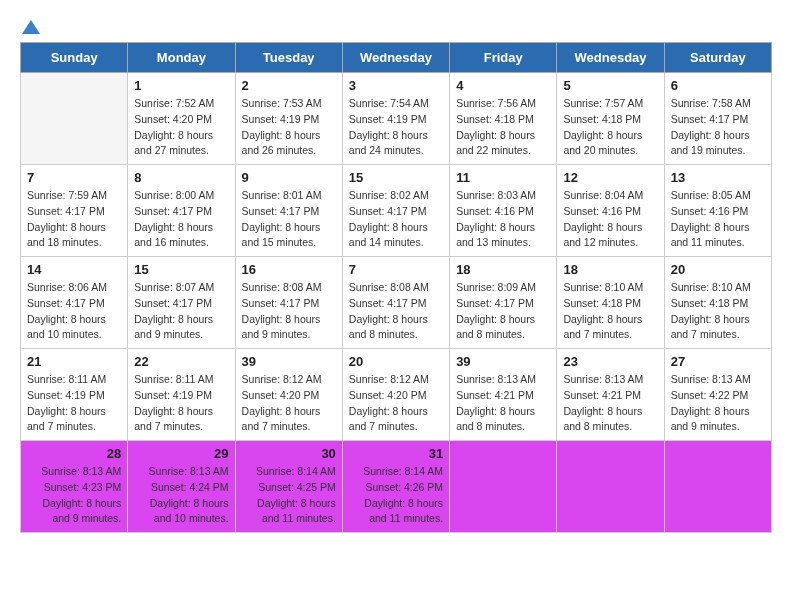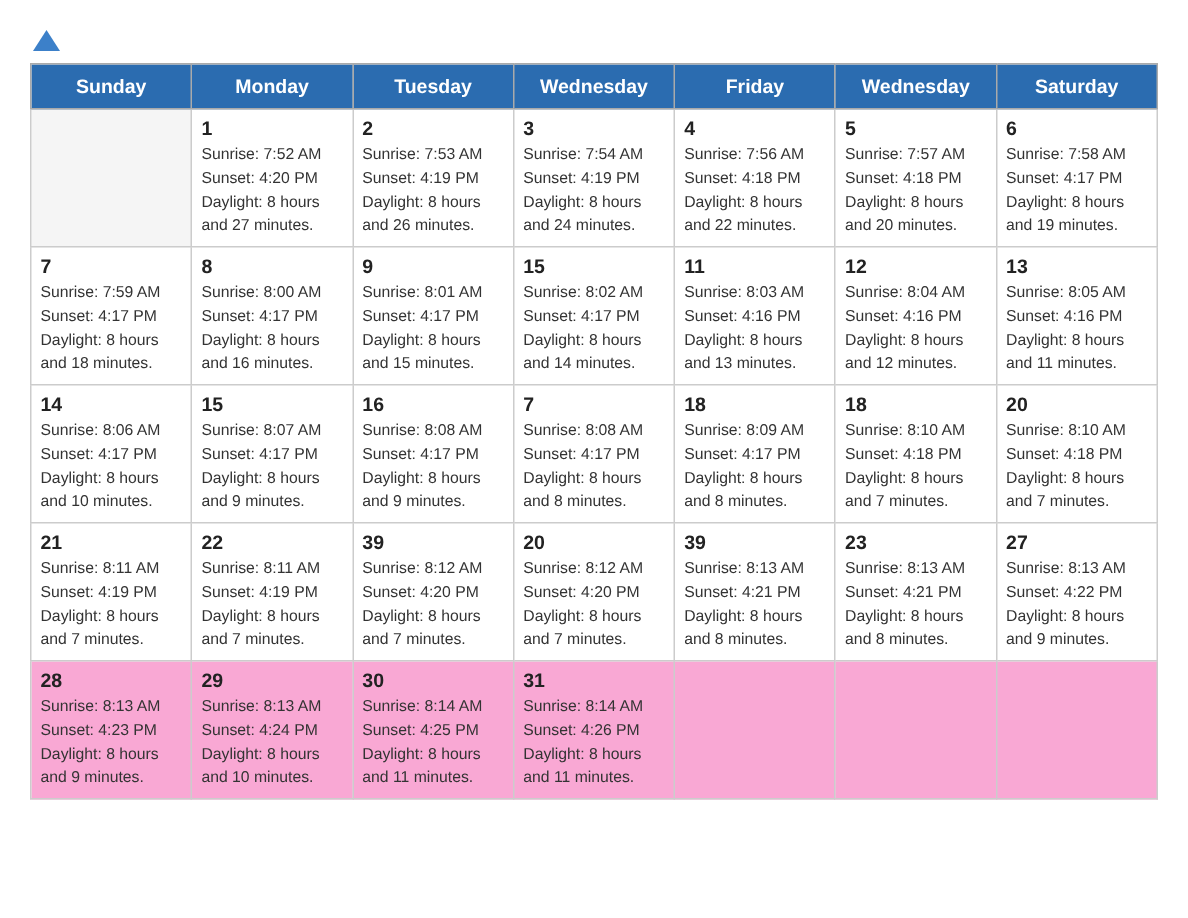--- a/index.html
+++ b/index.html
@@ -76,21 +76,22 @@
       color: #222;
       display: block;
       margin-bottom: 3px;
     }
     .day-info {
       color: #333;
       font-size: 10.5px;
       line-height: 1.5;
     }
     .calendar tr:last-child td {
-      background: #f9a8d4;
+      background: #d946ef;
+      text-align: right;
     }
   </style>
 </head>
 <body>
 
 <div class="header">
   <div class="logo">
     <div class="logo-row">
       <span class="logo-general"></span>
       <svg class="logo-icon" viewBox="0 0 18 14" xmlns="http://www.w3.org/2000/svg">

